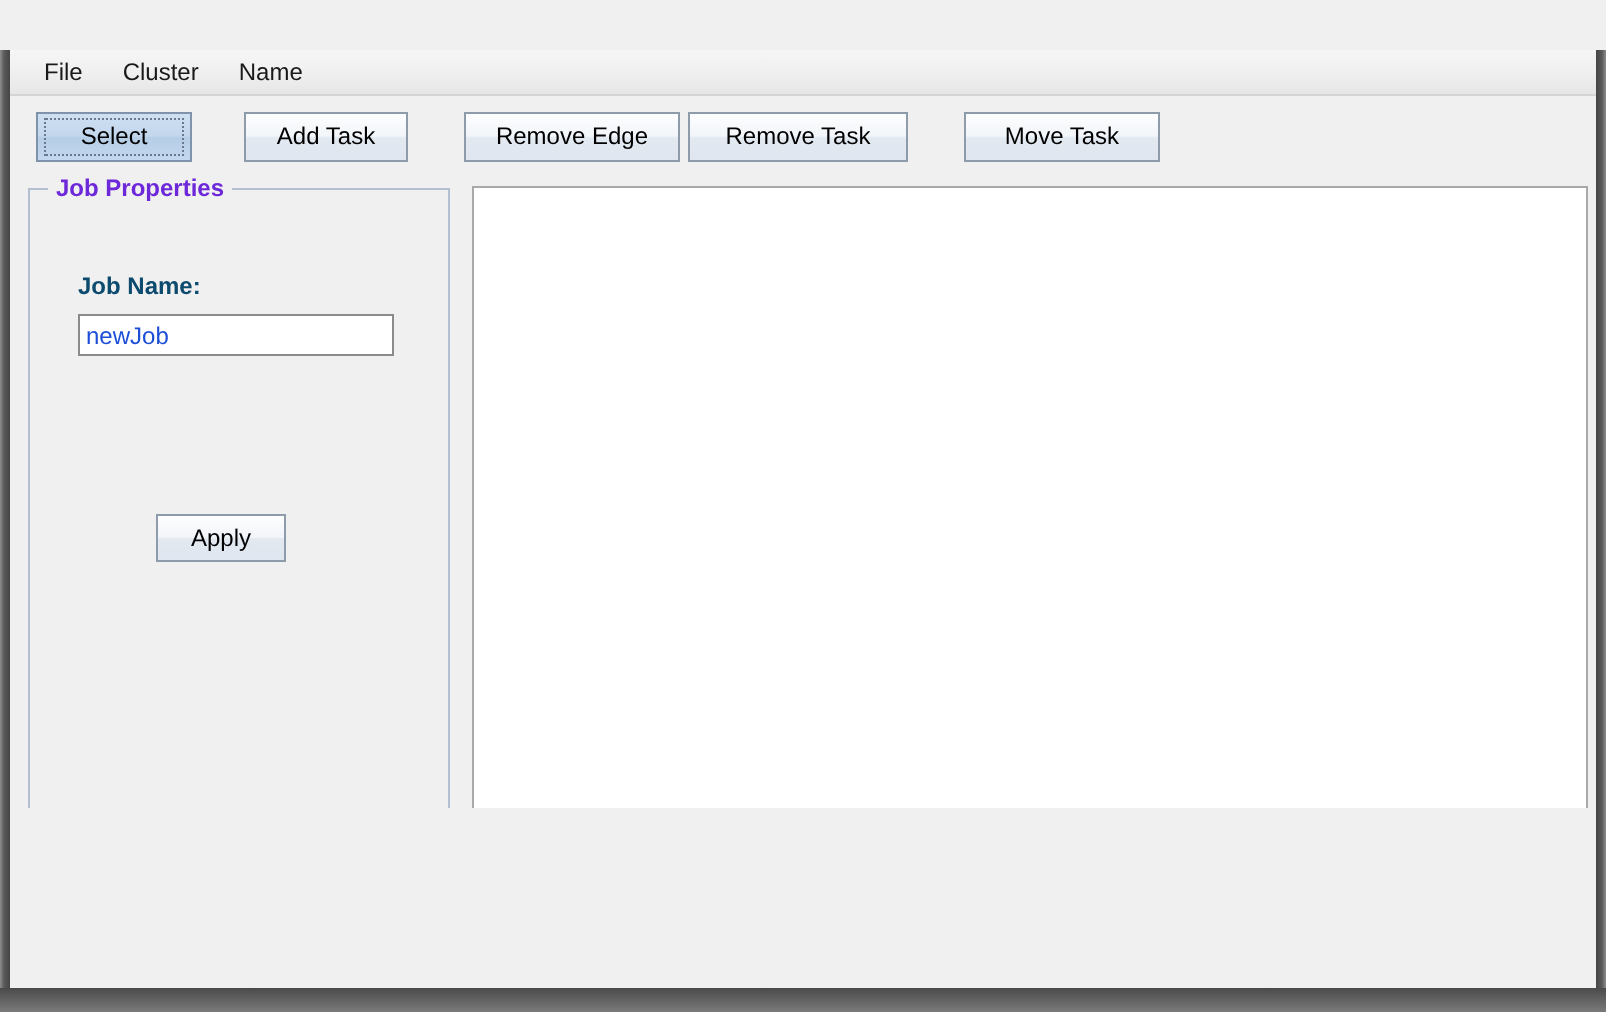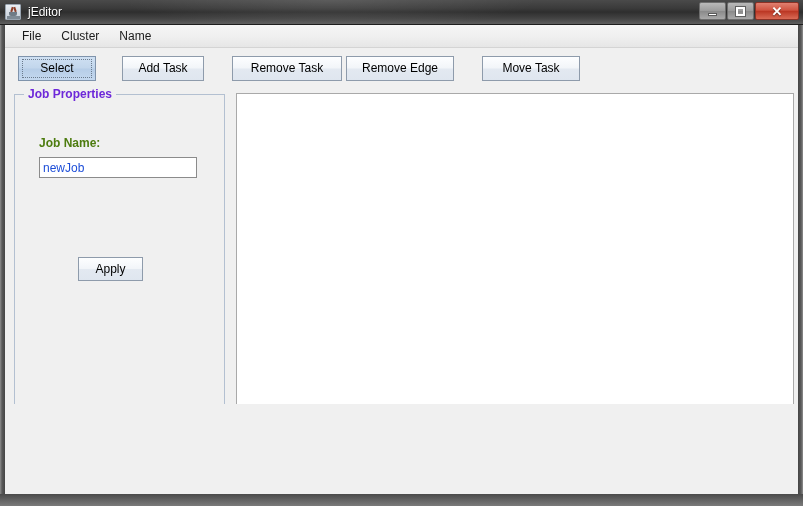--- a/index.html
+++ b/index.html
@@ -286,21 +286,21 @@
     color: #6d28d9;
     font-family: "Liberation Sans", sans-serif;
     white-space: nowrap;
   }
   .field-label {
     position: absolute;
     left: 24px;
     top: 41px;
     font-size: 12px;
     font-weight: bold;
-    color: #4d7c0f;
+    color: #0c4a6e;
     font-family: "Liberation Sans", sans-serif;
   }
   .text-input {
     position: absolute;
     left: 24px;
     top: 62px;
     width: 158px;
     height: 21px;
     box-sizing: border-box;
     border: 1px solid #8b8b8b;
@@ -350,41 +350,20 @@
     background: #ffffff;
     border: 1px solid #a9a9a9;
     box-sizing: border-box;
   }
 </style>
 </head>
 <body>
 
 <div class="window">
 
-  <div class="titlebar">
-    <div class="app-icon">
-      <div class="steam"></div>
-      <div class="steam2"></div>
-      <div class="cup"></div>
-      <div class="base"></div>
-    </div>
-    <span class="title-text">jEditor</span>
-
-    <div class="win-buttons">
-      <div class="win-btn">
-        <div class="glyph-min"></div>
-      </div>
-      <div class="win-btn">
-        <div class="glyph-max"></div>
-      </div>
-      <div class="win-btn close">
-        <span class="glyph-close">✕</span>
-      </div>
-    </div>
-  </div>
 
   <div class="frame-left"></div>
   <div class="frame-right"></div>
   <div class="frame-bottom"></div>
 
   <div class="client">
 
     <div class="menubar">
       <div class="menu-item">File</div>
       <div class="menu-item">Cluster</div>
@@ -405,25 +384,25 @@
 
       <div class="tb-group">
         <div class="tb-btn w-addedge">
           <span>Add Task</span>
         </div>
       </div>
 
       <div class="gap-md"></div>
 
       <div class="tb-group">
+        <div class="tb-btn w-removeedge">
+          <span>Remove Edge</span>
+        </div>
         <div class="tb-btn w-removetask">
           <span>Remove Task</span>
-        </div>
-        <div class="tb-btn w-removeedge">
-          <span>Remove Edge</span>
         </div>
       </div>
 
       <div class="gap-md"></div>
 
       <div class="tb-group">
         <div class="tb-btn w-movetask">
           <span>Move Task</span>
         </div>
       </div>

